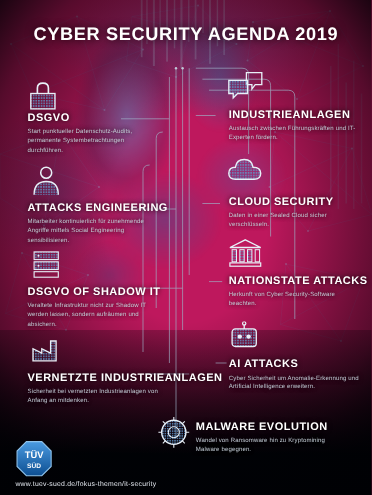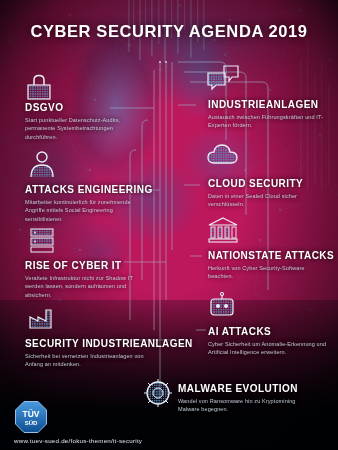--- a/index.html
+++ b/index.html
@@ -261,39 +261,39 @@
       </defs>
       <rect x="4" y="3" width="22" height="7" fill="url(#px3)" stroke="#e8f0f8" stroke-width="1"></rect>
       <rect x="4" y="12" width="22" height="7" fill="url(#px3)" stroke="#e8f0f8" stroke-width="1"></rect>
       <rect x="4" y="21" width="22" height="5" fill="none" stroke="#e8f0f8" stroke-width="1"></rect>
       <circle cx="8" cy="6.5" r="0.9" fill="#e8f0f8"></circle>
       <circle cx="8" cy="15.5" r="0.9" fill="#e8f0f8"></circle>
     </svg>
   </div>
   <div class="entry left" style="left:25px;top:260px;width:118px;">
     <div class="head">
-      <h3>RISE OF CYBER IT</h3>
+      <h3>DSGVO OF SHADOW IT</h3>
     </div>
     <p>Veraltete Infrastruktur nicht zur Shadow IT werden lassen, sondern aufräumen und absichern.</p>
   </div>
 
   <div class="icon-box" style="left:27px;top:304px;">
     <svg width="32" height="28" viewBox="0 0 32 28">
       <defs>
         <pattern id="px4" width="2.4" height="2.4" patternUnits="userSpaceOnUse">
           <rect width="1.5" height="1.5" fill="#5f93c6" opacity="0.85"></rect>
         </pattern>
       </defs>
       <path d="M3,24 L3,13 L11,17 L11,13 L19,17 L19,6 L24,6 L24,24 Z" fill="url(#px4)"></path>
       <path d="M3,24 L3,13 L11,17 L11,13 L19,17 L19,6 L24,6 L24,24 Z" fill="none" stroke="#e8f0f8" stroke-width="1.2"></path>
     </svg>
   </div>
   <div class="entry left" style="left:25px;top:338px;width:120px;">
     <div class="head">
-      <h3>SECURITY INDUSTRIEANLAGEN</h3>
+      <h3>VERNETZTE INDUSTRIEANLAGEN</h3>
     </div>
     <p>Sicherheit bei vernetzten Industrieanlagen von Anfang an mitdenken.</p>
   </div>
 
   <div class="icon-box" style="left:206px;top:64px;">
     <svg width="34" height="28" viewBox="0 0 34 28">
       <defs>
         <pattern id="px5" width="2.4" height="2.4" patternUnits="userSpaceOnUse">
           <rect width="1.5" height="1.5" fill="#5f93c6" opacity="0.85"></rect>
         </pattern>

